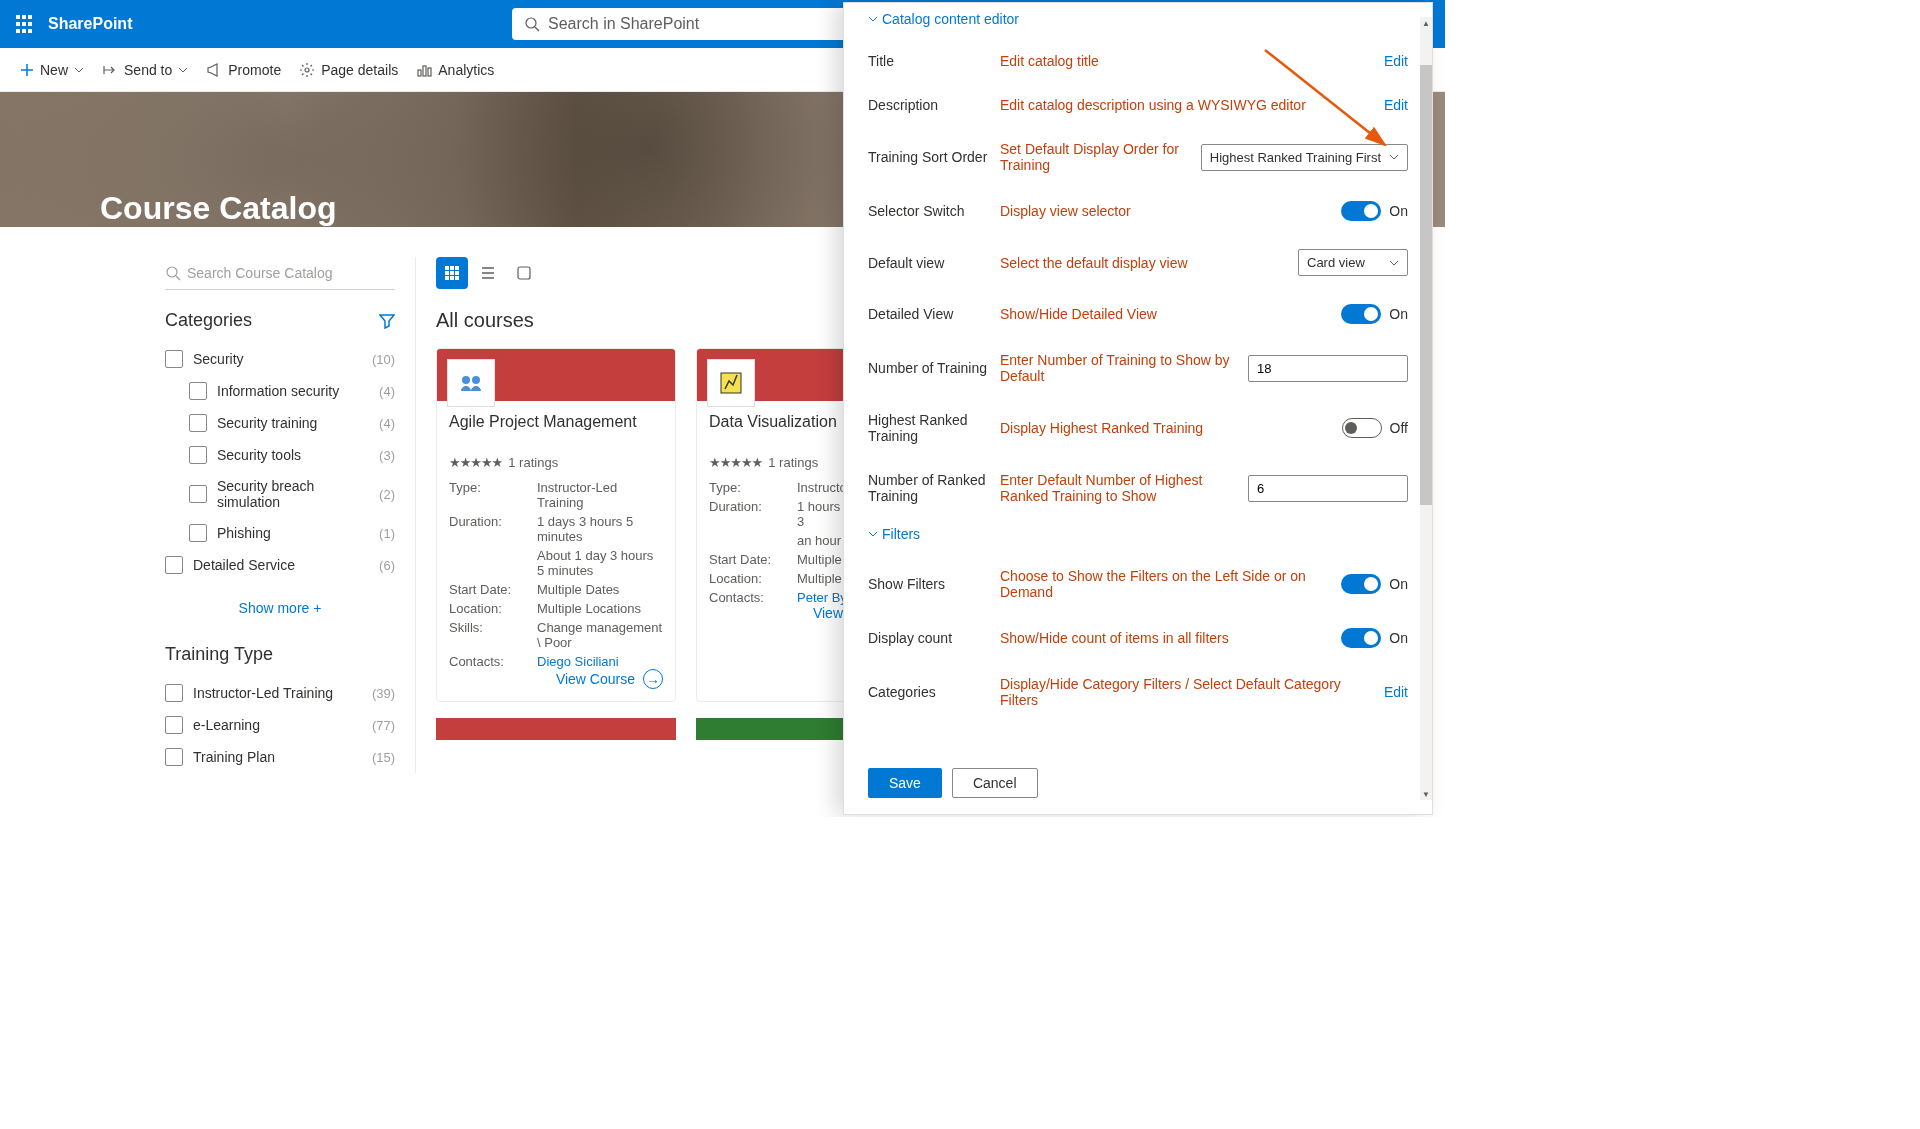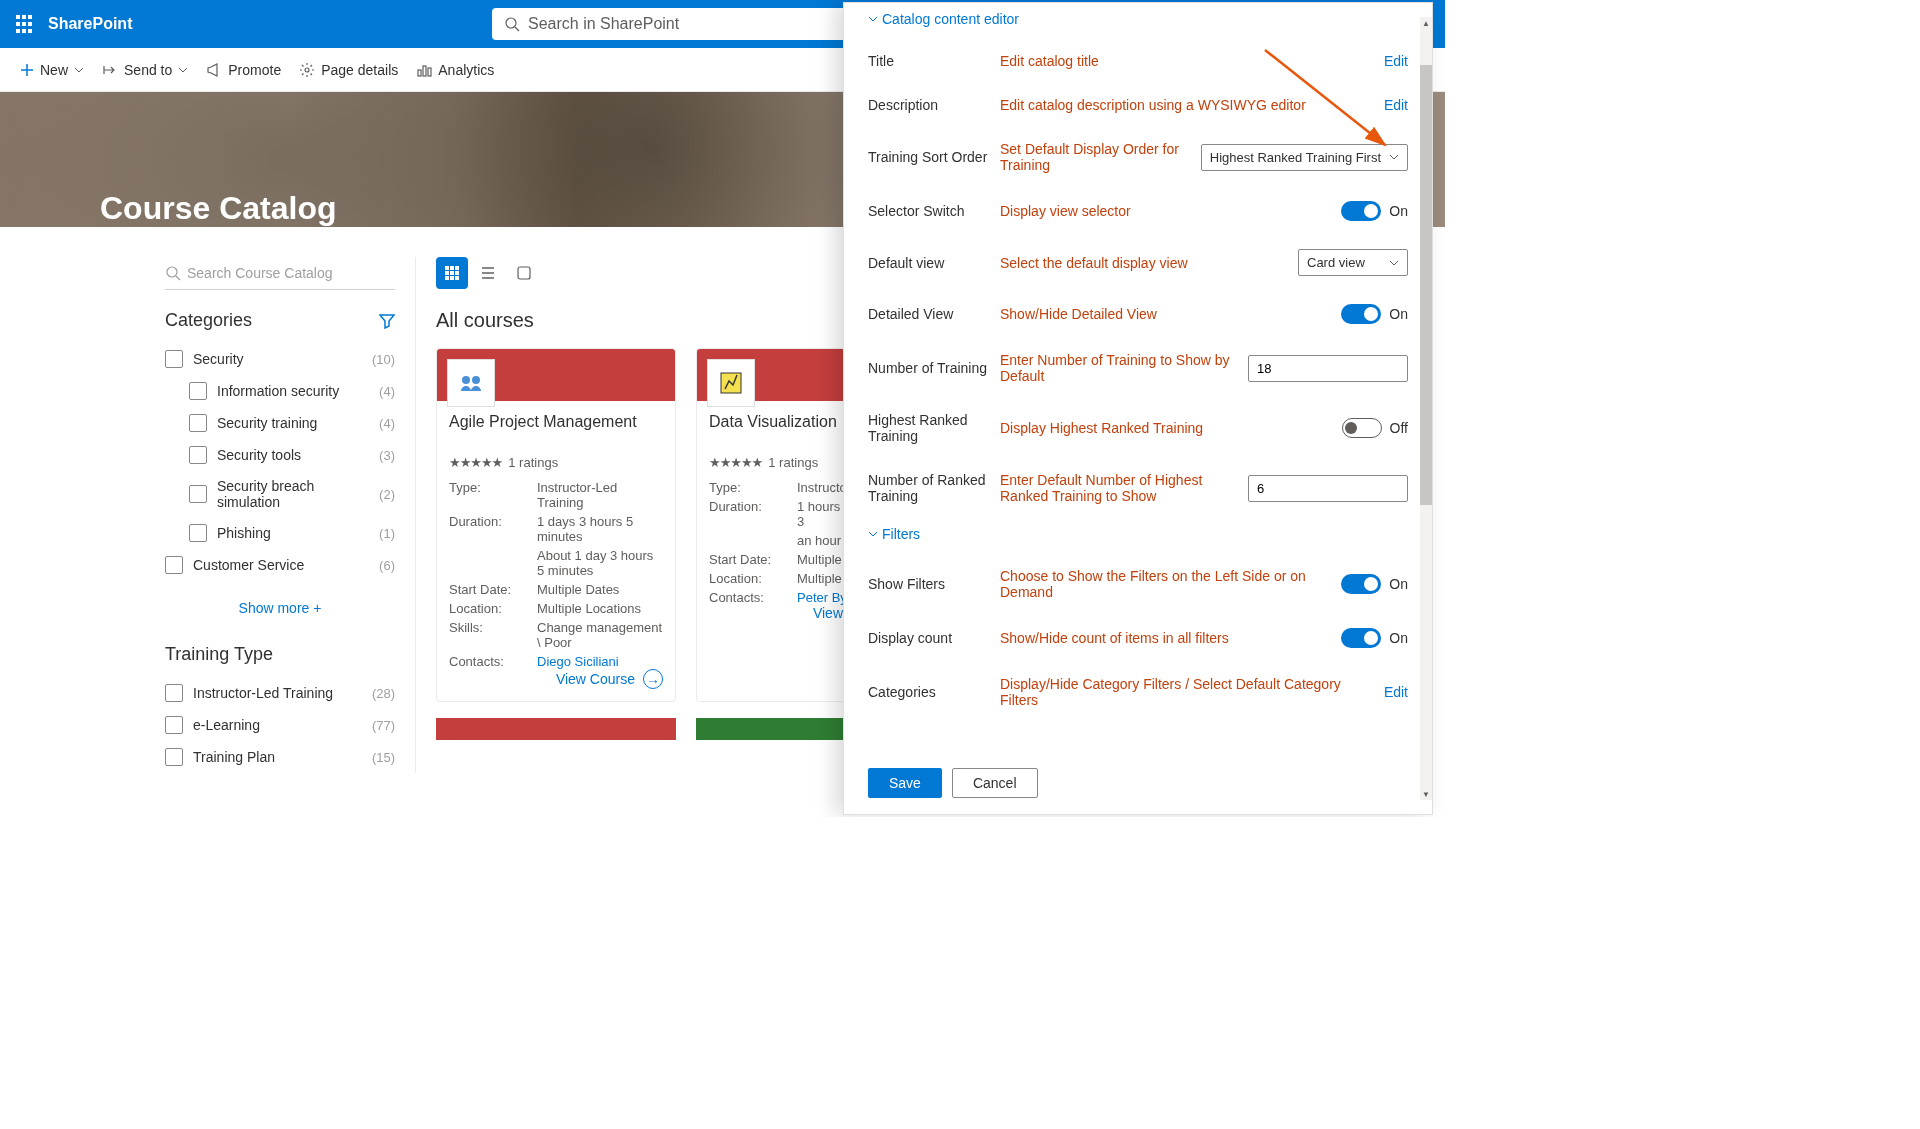--- a/index.html
+++ b/index.html
@@ -1,21 +1,21 @@
 <!DOCTYPE html>
 <html><head>
 <meta charset="utf-8">
 <style>
 *{box-sizing:border-box;margin:0;padding:0;font-family:"Segoe UI",-apple-system,BlinkMacSystemFont,sans-serif}
 body{background:#fff;width:1445px;height:817px;overflow:hidden;position:relative}
 .top-bar{height:48px;background:#0078d4;display:flex;align-items:center;padding:0 8px;color:#fff}
 .waffle{width:32px;height:32px;display:flex;align-items:center;justify-content:center;flex-wrap:wrap;gap:2px;cursor:pointer;padding:6px}
 .waffle span{width:4px;height:4px;background:#fff;display:block}
 .app-name{font-size:16px;font-weight:600;margin-left:8px}
-.search-bar{margin-left:auto;margin-right:auto;background:#fff;border-radius:4px;height:32px;width:500px;display:flex;align-items:center;padding:0 12px;color:#605e5c;position:absolute;left:492px}
+.search-bar{margin-left:auto;margin-right:auto;background:#fff;border-radius:4px;height:32px;width:500px;display:flex;align-items:center;padding:0 12px;color:#605e5c;position:absolute;left:512px}
 .search-bar svg{margin-right:8px}
 .command-bar{height:44px;background:#fff;display:flex;align-items:center;padding:0 20px;border-bottom:1px solid #edebe9;gap:18px}
 .cmd{display:flex;align-items:center;gap:6px;color:#323130;font-size:14px;cursor:pointer}
 .cmd svg{color:#0078d4}
 .hero{height:135px;background:linear-gradient(90deg,#8a7a6a 0%,#a8998a 20%,#6b5d4f 40%,#8e7f71 60%,#7a6c5e 80%,#9a8b7d 100%);display:flex;align-items:flex-end;padding-left:100px;position:relative;overflow:hidden}
 .hero::before{content:"";position:absolute;inset:0;background:radial-gradient(circle at 20% 50%,rgba(50,40,30,.4),transparent 30%),radial-gradient(circle at 45% 40%,rgba(60,50,40,.5),transparent 25%),radial-gradient(circle at 75% 50%,rgba(70,60,50,.4),transparent 30%)}
 .hero h1{color:#fff;font-size:32px;font-weight:600;position:relative;z-index:1}
 .main{display:flex;padding:30px 0 0 0}
 .sidebar{width:415px;padding:0 20px 0 165px}
 .sb-search{display:flex;align-items:center;border-bottom:1px solid #d2d0ce;padding:8px 0;color:#a19f9d;font-size:14px;gap:6px}
@@ -192,33 +192,33 @@
           <span>Security breach simulation</span>
           <span class="count">(2)</span>
         </div>
       <div class="cat-item sub">
           <div class="chk"></div>
           <span>Phishing</span>
           <span class="count">(1)</span>
         </div>
       <div class="cat-item">
           <div class="chk"></div>
-          <span>Customer Service</span>
+          <span>Detailed Service</span>
           <span class="count">(6)</span>
         </div>
     </div>
     <div class="show-more"><span>Show more</span> +</div>
     <div class="sb-header" style="margin-top:28px">
       <h3>Training Type</h3>
     </div>
     <div class="cat-list">
       <div class="cat-item">
           <div class="chk"></div>
           <span>Instructor-Led Training</span>
-          <span class="count">(28)</span>
+          <span class="count">(39)</span>
         </div>
       <div class="cat-item">
           <div class="chk"></div>
           <span>e-Learning</span>
           <span class="count">(77)</span>
         </div>
       <div class="cat-item">
           <div class="chk"></div>
           <span>Training Plan</span>
           <span class="count">(15)</span>

